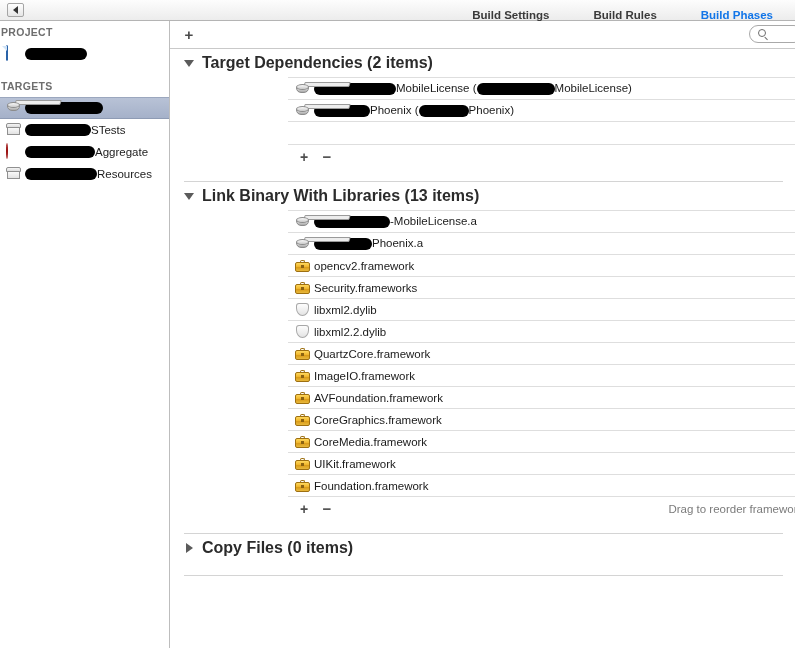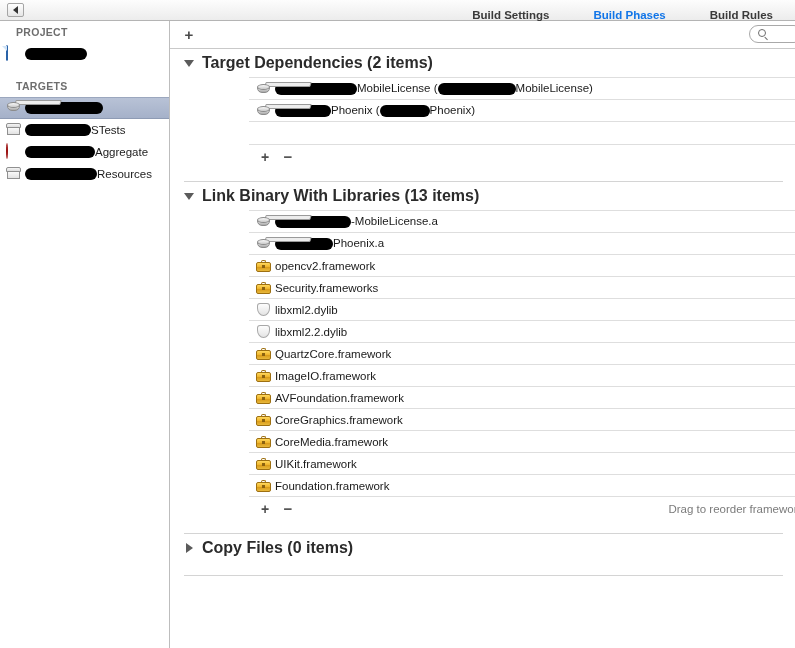--- a/index.html
+++ b/index.html
@@ -76,21 +76,21 @@
     background: #ffffff;
     border-right: 1px solid #bdbdbd;
     box-sizing: border-box;
     overflow: hidden;
   }
   .grp-header {
     font-size: 10.5px;
     font-weight: bold;
     color: #6e6e6e;
     letter-spacing: 0.3px;
-    padding-left: 16px;
+    padding-left: 1px;
     height: 22px;
     line-height: 22px;
   }
   .nav-row {
     height: 22px;
     display: flex;
     align-items: center;
     padding-left: 6px;
     box-sizing: border-box;
     position: relative;
@@ -297,21 +297,21 @@
     border-left: 7px solid #5b5b5b;
     margin-left: 2px;
     margin-right: 9px;
   }
   .phase-sep {
     height: 1px;
     background: #d4d4d4;
     margin: 0 12px 0 14px;
   }
   .phase-body {
-    margin-left: 79px;
+    margin-left: 118px;
     margin-right: 0px;
   }
   .col-header {
     font-size: 11px;
     color: #747474;
     padding: 3px 0 4px 3px;
   }
   .row {
     height: 22px;
     display: flex;
@@ -401,22 +401,22 @@
 <body>
 
 <div id="app">
 
   <div class="topbar">
     <div class="back-btn">
       <span class="tri"></span>
     </div>
     <div class="tabs">
       <div class="tab">Build Settings</div>
+      <div class="tab">Build Rules</div>
       <div class="tab active">Build Phases</div>
-      <div class="tab">Build Rules</div>
     </div>
   </div>
 
   <div class="sidebar">
 
     <div class="grp-header">PROJECT</div>
 
     <div class="nav-row">
       <span class="nav-icon">
         <span class="ico-project"></span>

